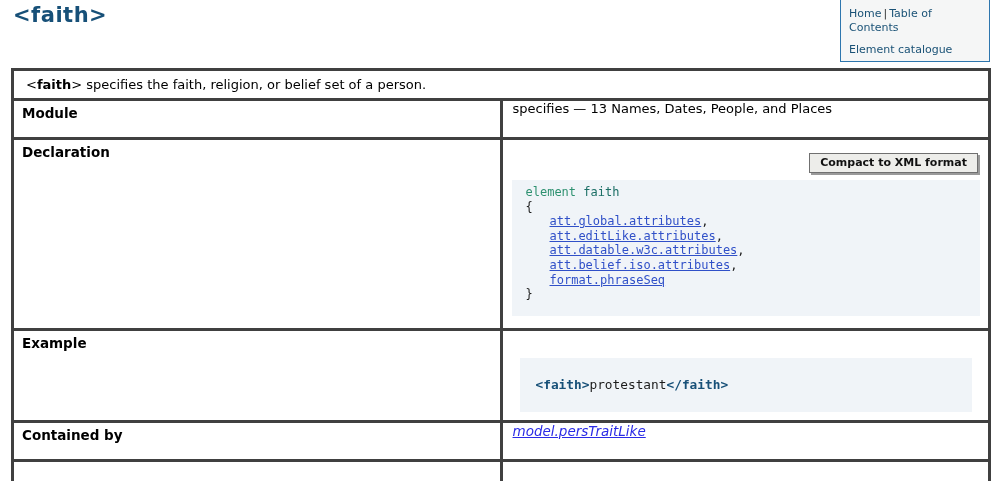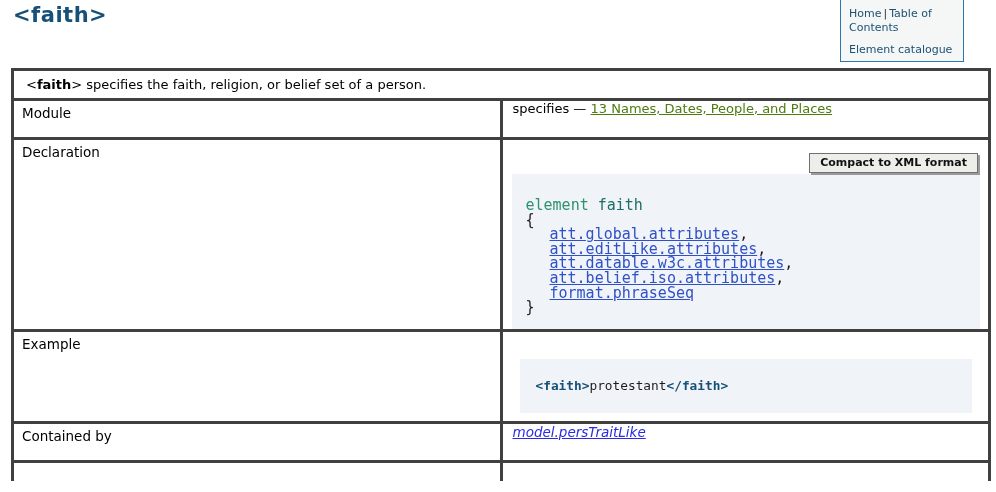--- a/index.html
+++ b/index.html
@@ -13,21 +13,21 @@
 
   
   .header { position: relative; height: 68px; }
   .title {
     position: absolute; left: 13px; top: 3px;
     font-size: 21px; font-weight: bold; color: #175078;
     letter-spacing: 0.5px;
   }
   .navbox {
     position: absolute; left: 840px; top: -1px;
-    width: 124px; height: 63px;
+    width: 150px; height: 63px;
     background: #f5f6f6;
     border: 1px solid #2e76ae;
     padding: 7px 8px 0 8px;
     font-size: 11px; line-height: 14px;
   }
   .navlink { color: #1a5276; text-decoration: none; cursor: pointer; }
   .navsep { color: #333; margin: 0 2px; }
   .navrow2 { margin-top: 8px; }
 
   
@@ -35,57 +35,57 @@
     position: absolute; left: 11px; top: 68px;
     width: 980px;
     border-collapse: collapse;
     table-layout: fixed;
     font-size: 13px;
     color: #000;
   }
   table.spec td { border: 3px solid #404040; vertical-align: top; }
   td.label-cell {
     width: 162px;
-    font-weight: normal;
+    font-weight: bold;
     padding: 4px 6px 4px 8px;
     font-size: 13.5px;
   }
   td.value-cell { padding: 0 8px 0 10px; vertical-align: middle; }
   tr.row-desc td { height: 30px; padding: 6px 8px 0 12px; }
   tr.row-module td { height: 39px; }
   tr.row-attributes td { height: 36px; }
   tr.row-declaration td { height: 191px; }
   tr.row-example td { height: 85px; }
   tr.row-contained td { height: 39px; }
   tr.row-next td { height: 20px; border-bottom: none; }
 
   .bold-gi { font-weight: bold; }
 
-  a.blue-link { color: #4d7c0f; text-decoration: underline; cursor: pointer; }
+  a.blue-link { color: #000000; cursor: pointer; }
   .bracket { color: #000; }
 
   
   td.decl-cell { vertical-align: top; padding: 0; }
   .btn-row { text-align: right; padding: 13px 10px 0 0; height: 34px; }
   .xml-btn {
     font-family: "DejaVu Sans", "Liberation Sans", sans-serif;
     font-size: 11px; font-weight: 600;
     background: #ededea;
     border: 1px solid #707070;
     box-shadow: 2px 2px 0 #9a9a9a;
     padding: 2px 10px 3px 10px;
     cursor: pointer;
     color: #111;
   }
   .code-block {
-    margin: 0 8px 0 9px;
+    margin: 6px 8px 0 9px;
     background: #f0f4f8;
-    padding: 24px 10px 14px 14px;
+    padding: 5px 10px 14px 14px;
     font-family: "DejaVu Sans Mono", "Liberation Mono", monospace;
-    font-size: 15px; line-height: 14.6px;
+    font-size: 12px; line-height: 14.6px;
     color: #1c1c1c;
   }
   .code-line { white-space: pre; }
   .code-indent { padding-left: 24px; }
   .kw-element { color: #2e9170; }
   .el-name { color: #1b6e65; }
   a.code-link { color: #3050c8; text-decoration: underline; cursor: pointer; text-align: right; }
 
   
   td.example-cell { vertical-align: top; padding: 8px; }

